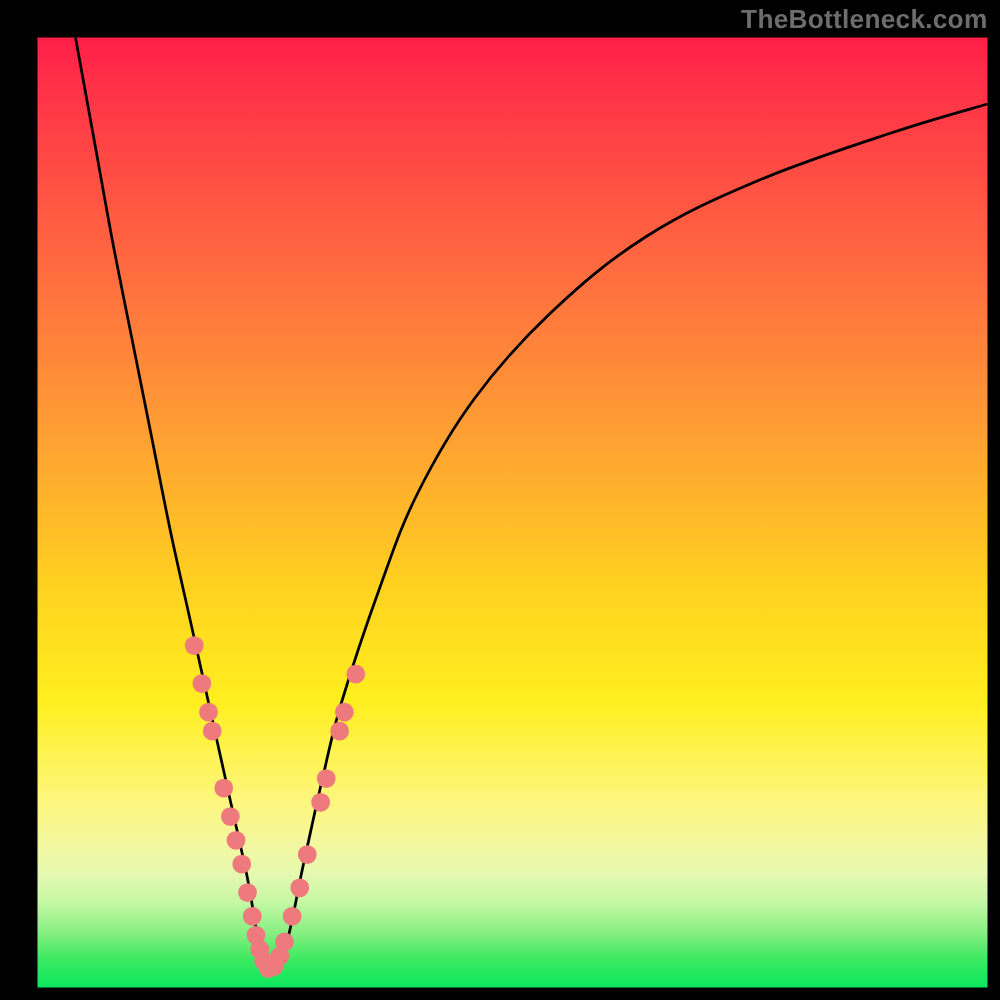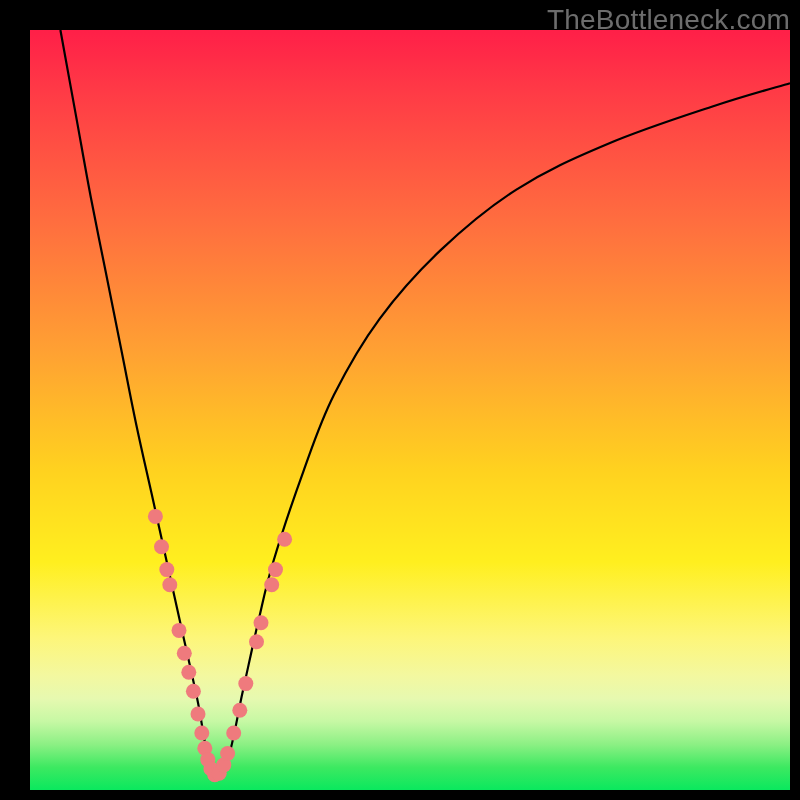--- a/index.html
+++ b/index.html
@@ -41,23 +41,23 @@
       #8cf084 94%,
       #3de961 97%,
       #0ae85e 100%
     );
   }
   .watermark {
     position: absolute;
     top: 4px;
     right: 10px;
     color: #6d6d6d;
-    font-size: 28px;
+    font-size: 21px;
     letter-spacing: 0.2px;
-    font-weight: 400;
+    font-weight: 700;
     user-select: none;
   }
   svg.curve-layer {
     position: absolute;
     left: 0;
     top: 0;
     width: 760px;
     height: 760px;
     overflow: visible;
   }

